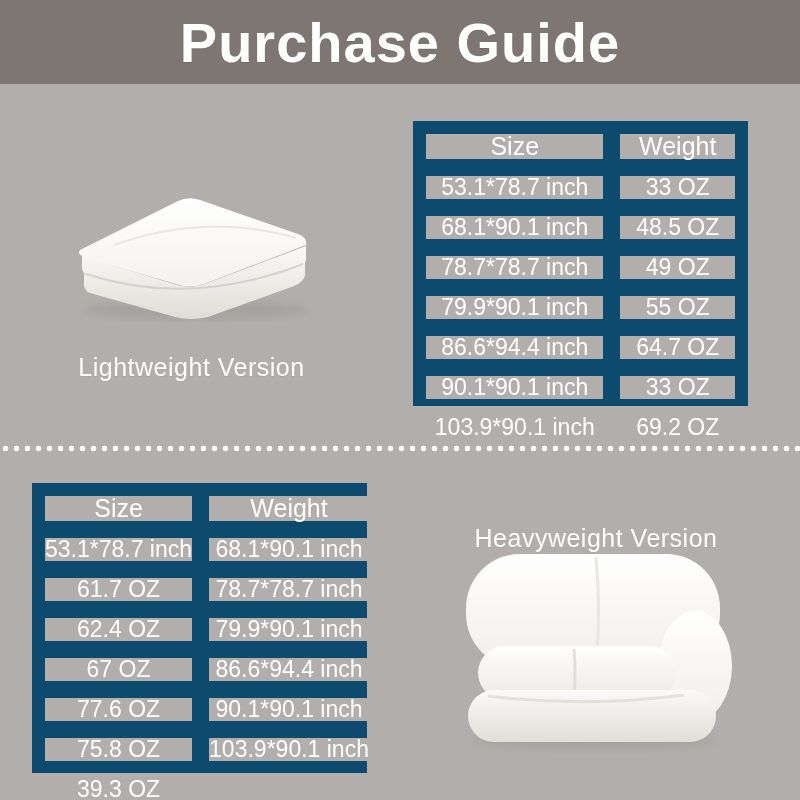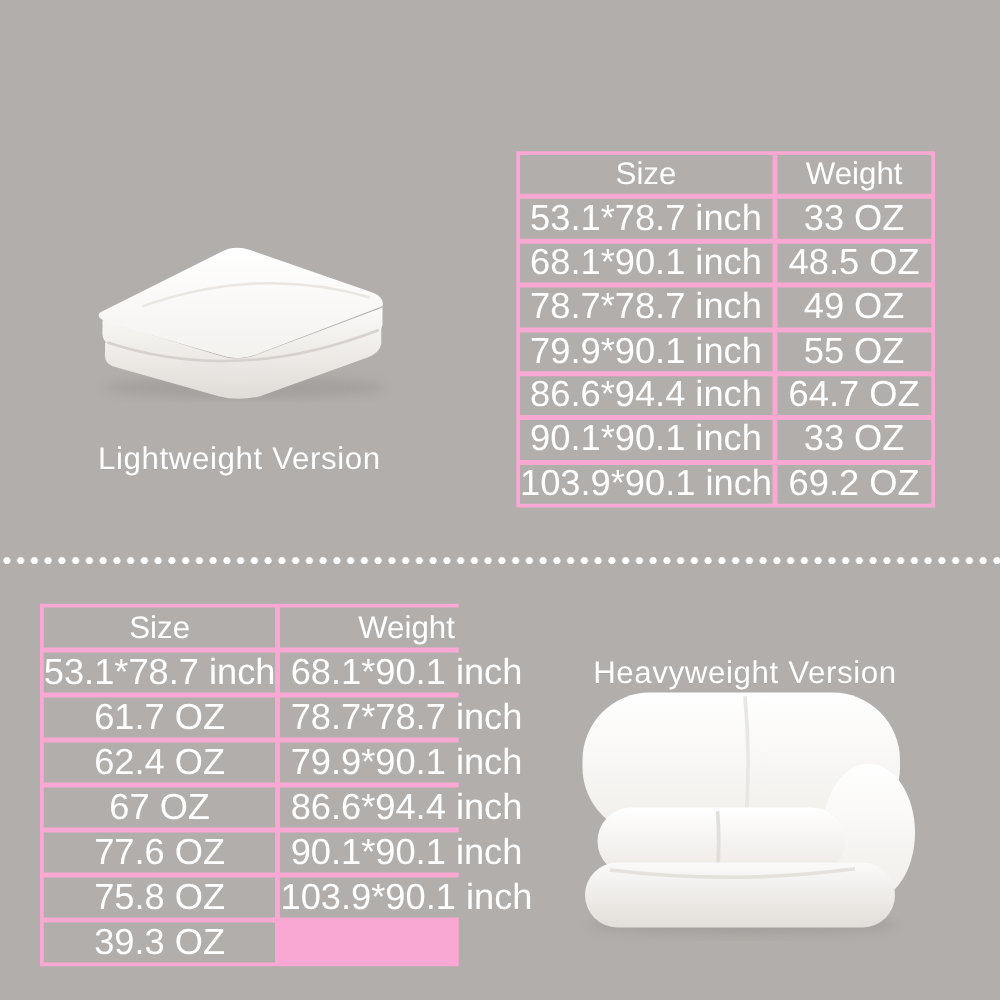--- a/index.html
+++ b/index.html
@@ -13,28 +13,28 @@
     background:#7d7672; display:flex; align-items:center; justify-content:center;
   }
   .hdr h1 {
     margin:0; color:#ffffff; font-size:56px; font-weight:bold; letter-spacing:1px;
     text-shadow:0 1px 0 rgba(0,0,0,0.08);
   }
   .tbl {
     position:absolute; display:grid;
     grid-template-columns:1.55fr 1fr;
     grid-template-rows:repeat(8, 1fr);
-    gap:4px; padding:3px; background:#f9a8d4; box-sizing:border-box;
+    gap:17px; padding:13px; background:#0c4a6e; box-sizing:border-box;
   }
   .tbl-lw { left:413px; top:121px; width:335px; height:285px; }
   .tbl-hw { left:32px;  top:483px; width:335px; height:290px; }
   .cell {
     background:#b1aeab; color:#ffffff;
     display:flex; align-items:center; justify-content:center;
-    font-size:29px; white-space:nowrap; line-height:1;
+    font-size:23px; white-space:nowrap; line-height:1;
   }
   .cell.head { font-size:25px; }
   .version-label {
     position:absolute; color:#ffffff; font-size:25px; text-align:center;
     letter-spacing:0.5px; text-shadow:0 1px 0 rgba(0,0,0,0.05);
   }
   .lw-label { left:39px;  top:353px; width:305px; }
   .hw-label { left:440px; top:494px; width:312px;margin-top:30px; }
   .divider {
     position:absolute; top:445px; left:0; width:800px; height:7px;
@@ -42,20 +42,23 @@
     background-size:11px 7px; background-repeat:repeat-x;
   }
   .img-lw { position:absolute; left:58px;  top:188px; width:268px; height:134px; }
   .img-hw { position:absolute; left:452px; top:548px; width:290px; height:205px; }
 </style>
 </head>
 <body>
 
 <div class="page">
 
+  <header class="hdr">
+    <h1>Purchase Guide</h1>
+  </header>
 
   <svg class="img-lw" viewBox="0 0 268 134" aria-hidden="true">
     <defs>
       <linearGradient id="lwTop" x1="0" y1="0" x2="0" y2="1">
         <stop offset="0" stop-color="#ffffff"></stop>
           <stop offset="1" stop-color="#f4f2ef"></stop>
       </linearGradient>
       <linearGradient id="lwSide" x1="0" y1="0" x2="0" y2="1">
         <stop offset="0" stop-color="#fbfaf8"></stop>
           <stop offset="1" stop-color="#e6e2de"></stop>

